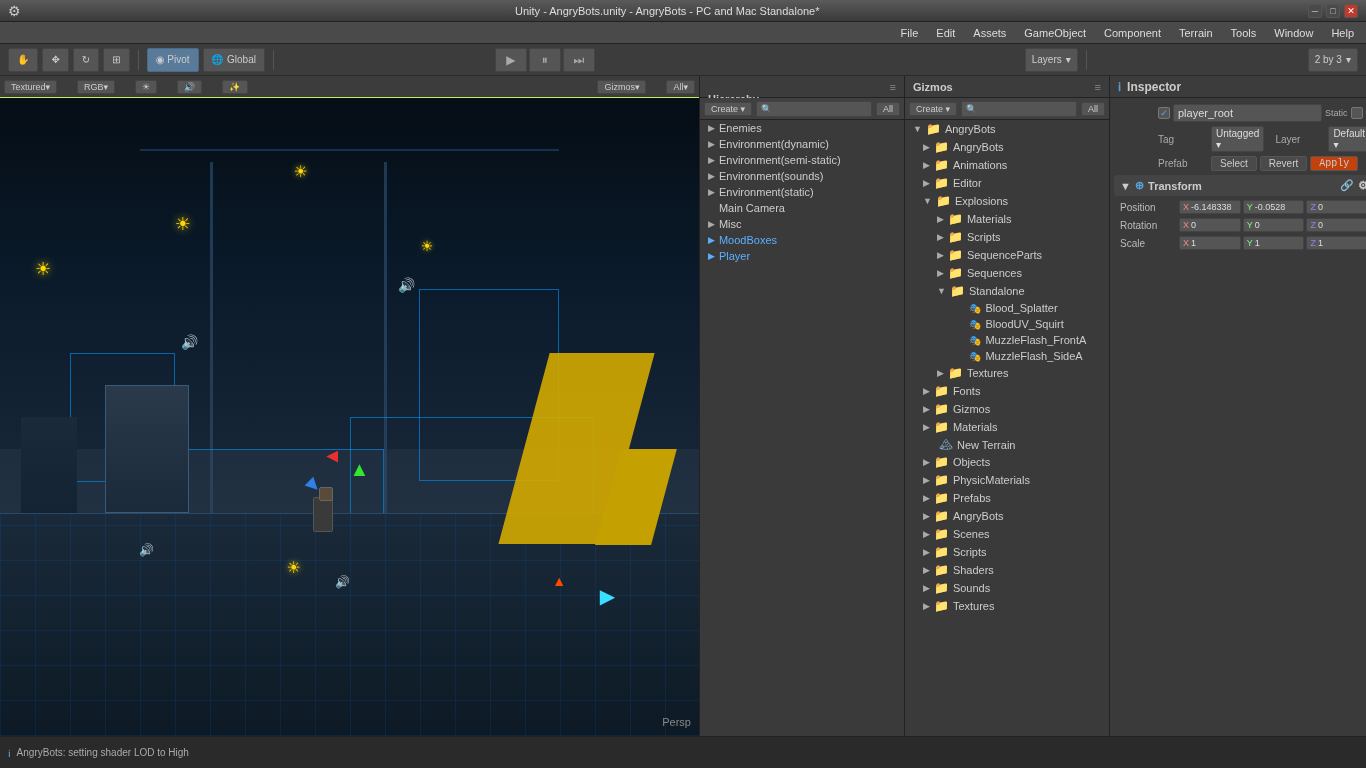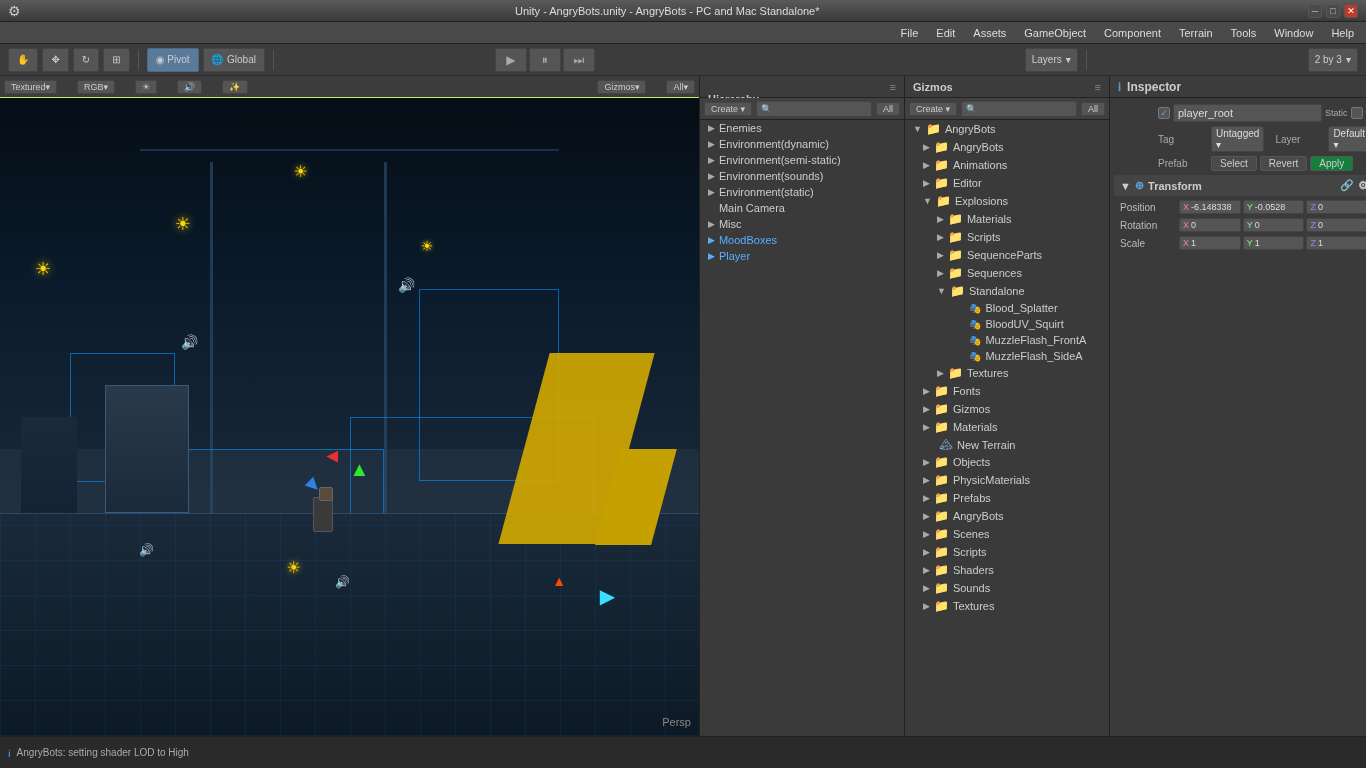--- a/index.html
+++ b/index.html
@@ -96,21 +96,21 @@
       position: relative;
       overflow: hidden;
     }
     .persp-label { position: absolute; bottom: 8px; right: 8px; color: #888; font-size: 11px; }
 
     .checkbox { width: 12px; height: 12px; background: #555; border: 1px solid #777; border-radius: 2px; display: inline-flex; align-items: center; justify-content: center; }
     .checkbox.checked::after { content: '✓'; font-size: 9px; color: #5af; }
 
     .tag-dropdown { background: #555; border: 1px solid #444; color: #ddd; font-size: 10px; padding: 1px 4px; border-radius: 2px; }
     .prefab-btn { padding: 1px 8px; background: #4a4a4a; border: 1px solid #555; color: #ccc; font-size: 10px; cursor: pointer; border-radius: 2px; }
-    .apply-btn { padding: 1px 8px; background: #15803d; border: 1px solid #555; color: #ccc; font-size: 10px; cursor: pointer; border-radius: 2px; }
+    .apply-btn { padding: 1px 8px; background: #c2410c; border: 1px solid #555; color: #ccc; font-size: 10px; cursor: pointer; border-radius: 2px; font-family: Liberation Mono, monospace; }
     .blue-wire-box {
       position: absolute;
       border: 1px solid rgba(0, 150, 255, 0.6);
       background: transparent;
     }
   </style>
 </head>
 <body>
 
 <div id="title-bar">

